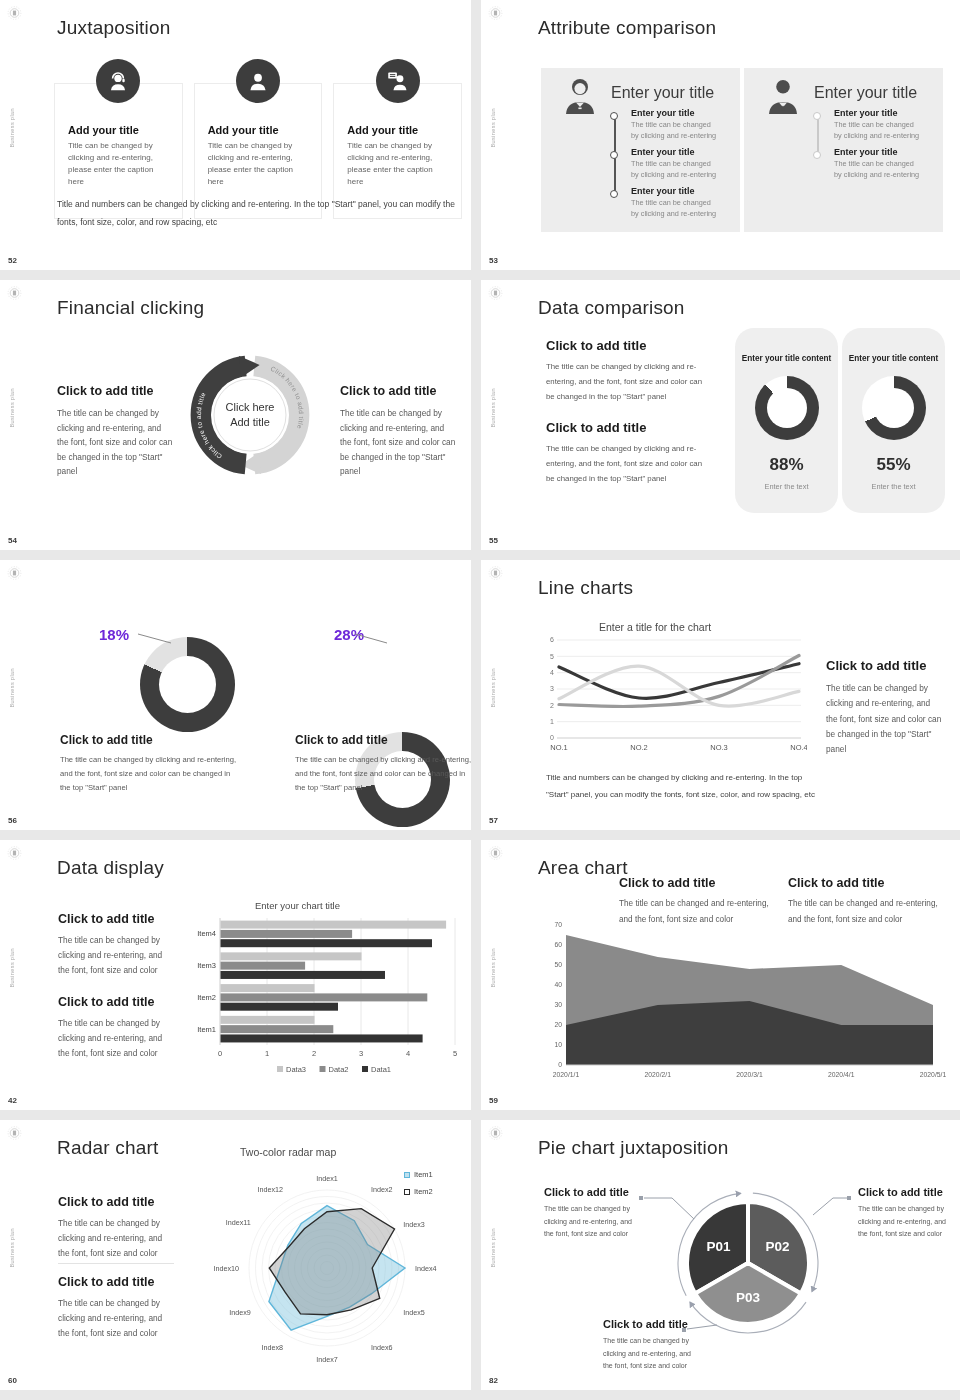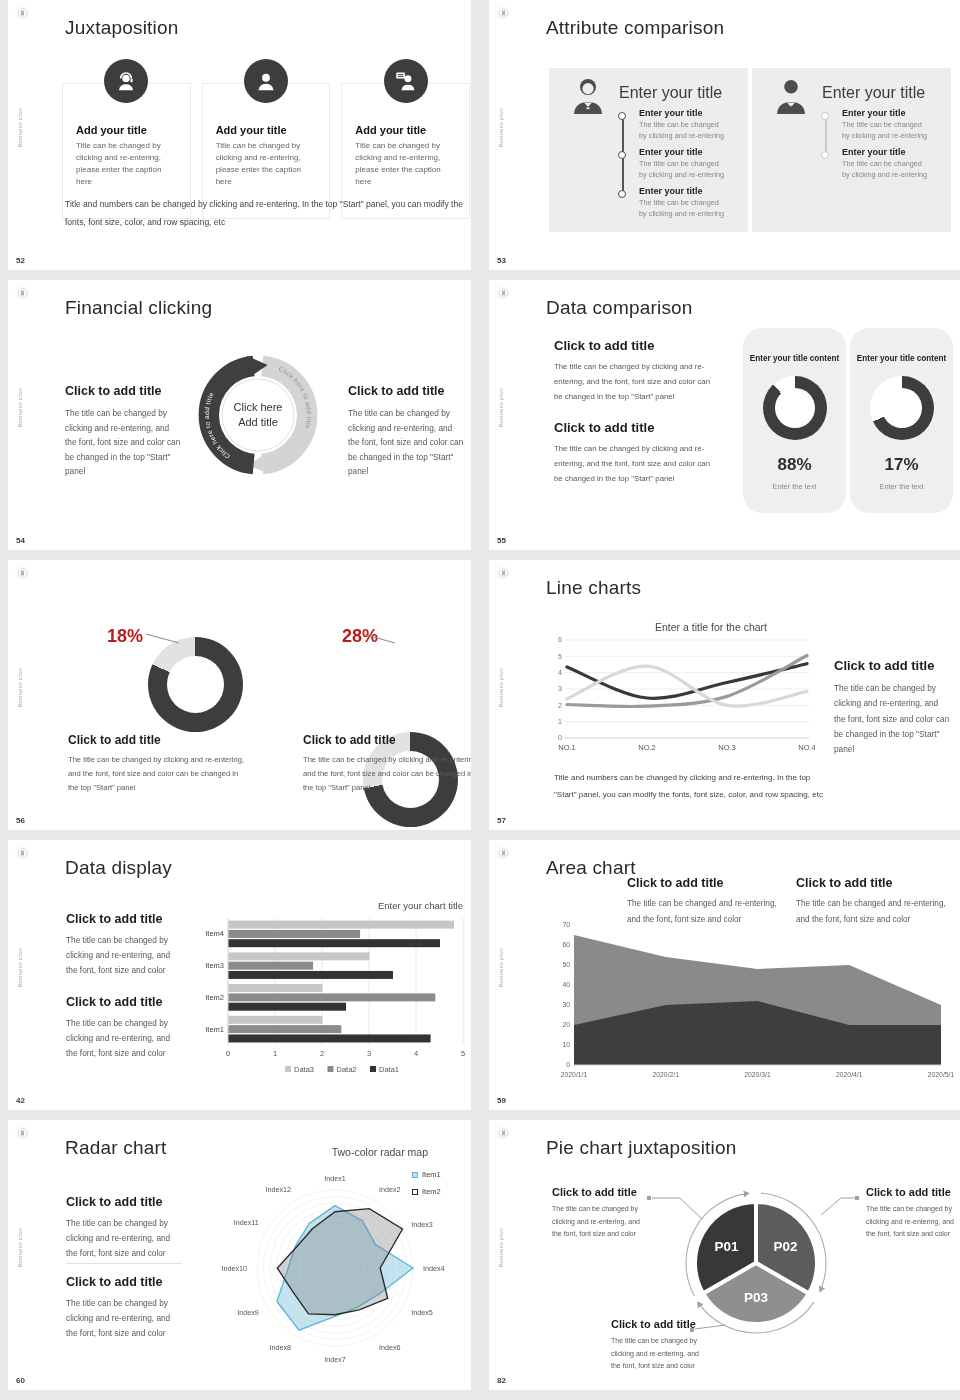--- a/index.html
+++ b/index.html
@@ -1,18 +1,18 @@
 <!DOCTYPE html>
 <html><head>
 <meta charset="utf-8">
 <style>
   html,body{margin:0;padding:0;background:#e8e8e8;}
   body{font-family:"Liberation Sans","DejaVu Sans",sans-serif;-webkit-font-smoothing:antialiased;}
   .sheet{width:960px;height:1400px;display:grid;grid-template-columns:471px 479px;grid-auto-rows:270px;gap:10px;background:#e8e8e8;align-content:start;}
-  .slide{position:relative;background:#fff;overflow:hidden;margin-left:8px;}
+  .slide{position:relative;background:#fff;overflow:hidden;}
   .stitle{position:absolute;left:57px;top:17px;font-size:19px;color:#2b2b2b;letter-spacing:.2px;}
   .snum{position:absolute;left:8px;bottom:5px;font-size:8px;font-weight:bold;color:#3a3a3a;}
   .vtext{position:absolute;left:9px;top:108px;font-size:5.5px;color:#a9a9a9;writing-mode:vertical-rl;transform:rotate(180deg);letter-spacing:.4px;}
   .slogo{position:absolute;left:7px;top:5px;width:15px;height:17px;opacity:.75;}
   .blk-title{font-weight:bold;color:#1c1c1c;}
   .blk-body{color:#595959;}
   .abs{position:absolute;}
   .pre{white-space:pre-line;}
   
   .cards52{position:absolute;left:54px;top:83px;width:408px;display:flex;gap:11px;}
@@ -40,25 +40,25 @@
   .card55{position:absolute;top:48px;width:103px;height:185px;background:#efefef;text-align:center;border-radius:19px;}
   .card55 .ch{margin-top:26px;font-size:8.2px;font-weight:bold;color:#222;padding:0 2px;}
   .card55 .pct{margin-top:15px;font-size:17px;font-weight:bold;color:#2f2f2f;}
   .card55 .cap{margin-top:7px;font-size:7.4px;color:#8a8a8a;}
   .donut{position:relative;border-radius:50%;}
   .donut .hole{position:absolute;border-radius:50%;background:#fff;}
   .d64{width:64px;height:64px;margin:13px auto 0;}
   .d64 .hole{inset:12px;}
   .d95{width:95px;height:95px;}
   .d95 .hole{inset:19px;}
-  .lbl56{position:absolute;top:66px;font-size:18px;font-weight:bold;color:#b91c1c;}
+  .lbl56{position:absolute;top:66px;font-size:15px;font-weight:bold;color:#6d28d9;}
   .b56{width:178px;}
   .b56 .blk-title{font-size:12px;}
   .b56 .blk-body{margin-top:6px;font-size:7.6px;line-height:1.85;}
-  .ctitle{position:absolute;text-align:right;color:#4a4a4a;}
+  .ctitle{position:absolute;text-align:left;color:#4a4a4a;}
   .b57{width:116px;}
   .b57 .blk-title{font-size:13px;}
   .b57 .blk-body{margin-top:8px;font-size:8.3px;line-height:1.85;}
   .note57{position:absolute;left:65px;top:210px;width:275px;font-size:8px;line-height:2.1;color:#3f3f3f;}
   .b58{width:116px;}
   .b58 .blk-title{font-size:12.5px;}
   .b58 .blk-body{margin-top:7px;font-size:8.3px;line-height:1.8;}
   .b59{width:160px;}
   .b59 .blk-title{font-size:12.5px;}
   .b59 .blk-body{margin-top:6px;font-size:8.2px;line-height:2.0;}
@@ -256,21 +256,21 @@
           <div class="hole"></div>
         </div>
       <div class="pct">88%</div>
       <div class="cap">Enter the text</div>
     </div>
     <div class="card55" style="left:361px;">
       <div class="ch">Enter your title content</div>
       <div class="donut d64" style="background: conic-gradient(rgb(61, 61, 61) 0deg, rgb(61, 61, 61) 244.8deg, rgb(255, 255, 255) 244.8deg, rgb(255, 255, 255) 360deg);">
           <div class="hole"></div>
         </div>
-      <div class="pct">17%</div>
+      <div class="pct">55%</div>
       <div class="cap">Enter the text</div>
     </div>
     <div class="snum">55</div>
   </div>
 
   <div class="slide">
     <svg class="slogo" viewBox="0 0 15 17">
       <circle cx="7.5" cy="8" r="6.4" fill="none" stroke="#d5d5d5" stroke-width=".8" stroke-dasharray="1,1.6"></circle>
       <circle cx="7.5" cy="8" r="4.3" fill="none" stroke="#bdbdbd" stroke-width=".8"></circle>
       <rect x="5.9" y="5.6" width="3.2" height="4.8" fill="#9a9a9a"></rect>

